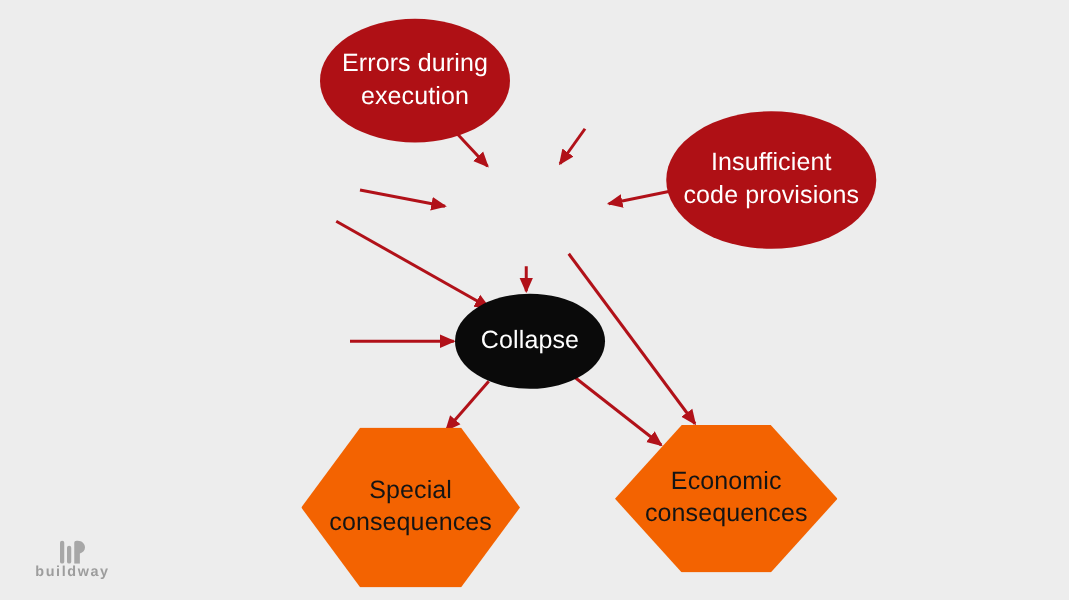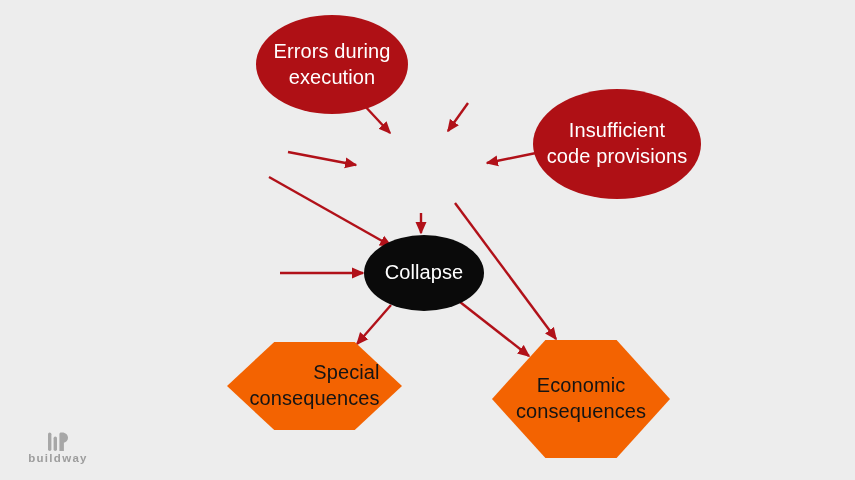--- a/index.html
+++ b/index.html
@@ -50,21 +50,21 @@
   }
 
   
   .n-errors-execution { left:256px; top:15px;  width:152px; height:99px; }
   .n-errors-use       { left:428px; top:17px;  width:150px; height:95px; }
   .n-errors-design    { left:136px; top:99px;  width:153px; height:96px; }
   .n-insufficient     { left:533px; top:89px;  width:168px; height:110px; }
   .n-local-failure    { left:355px; top:130px; width:130px; height:84px; }
   .n-robustness       { left:155px; top:236px; width:122px; height:74px; }
   .n-collapse         { left:364px; top:235px; width:120px; height:76px; }
-  .n-special          { left:227px; top:342px; width:175px; height:88px;text-align:right; }
+  .n-special          { left:241px; top:342px; width:175px; height:128px; }
   .n-economic         { left:492px; top:340px; width:178px; height:118px; }
 
   .logo {
     position: absolute;
     left: 26px; top: 429px;
     width: 64px;
     text-align: center;
   }
   .logo-icon { display: block; margin: 0 auto 1px auto; }
   .logo-text {

